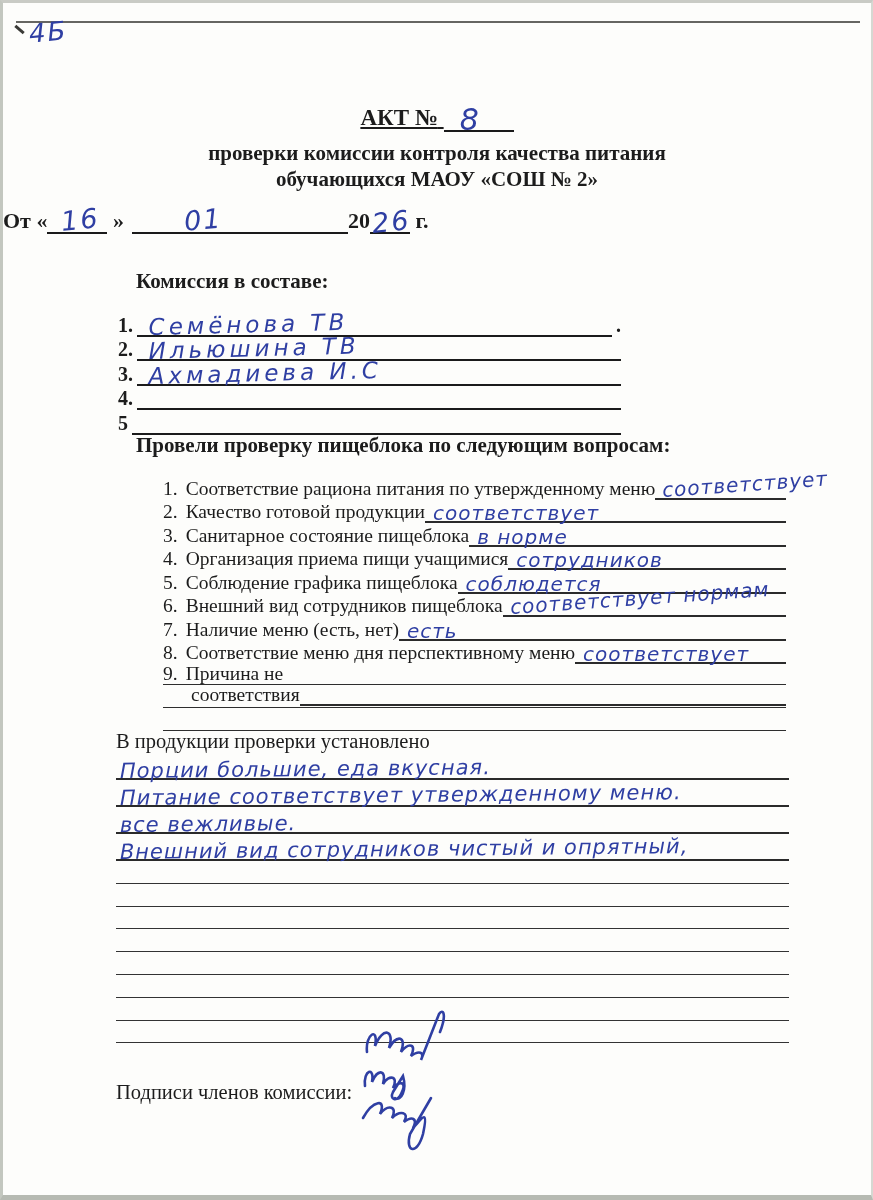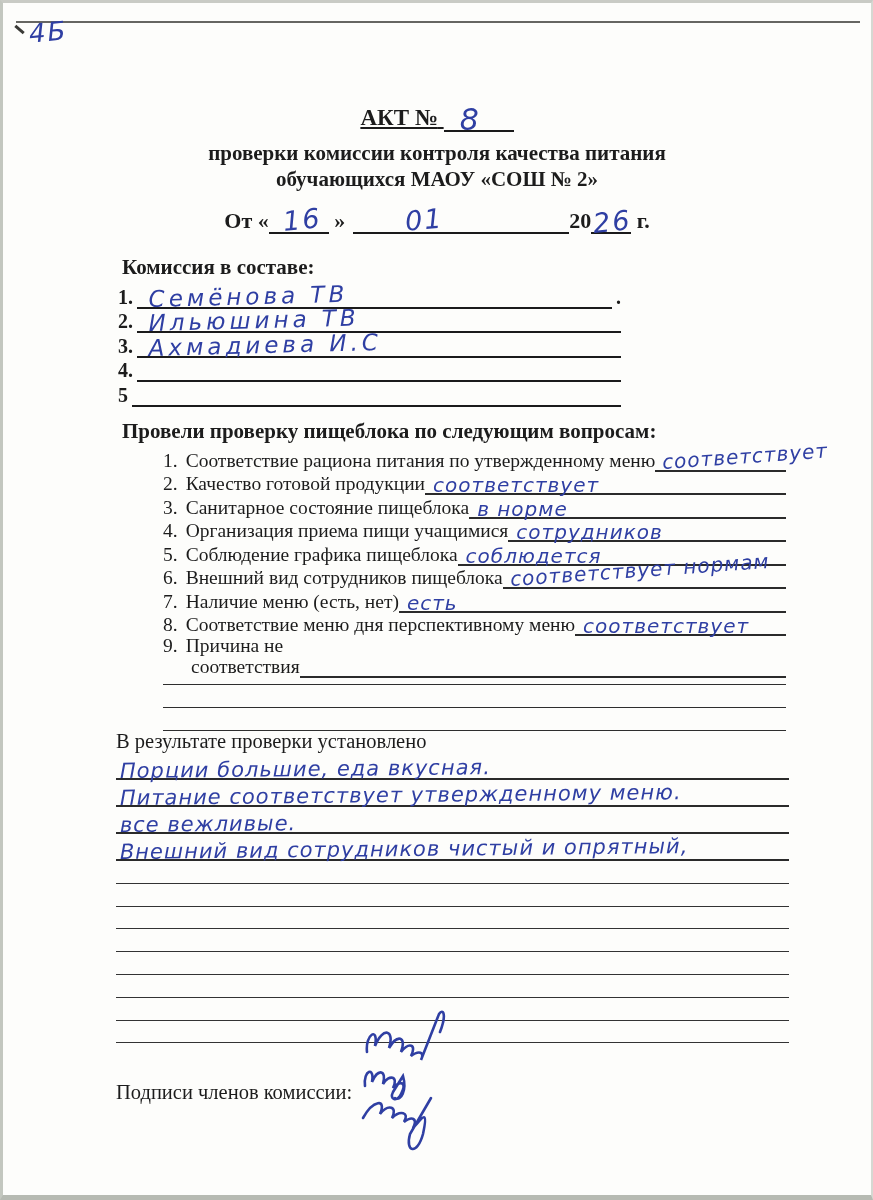--- a/index.html
+++ b/index.html
@@ -15,32 +15,32 @@
   .scan-tick{position:absolute;left:11px;top:25px;width:11px;height:3px;background:#3a3a36;transform:rotate(40deg);}
   .corner-note{position:absolute;left:26px;top:14px;font-size:26px;letter-spacing:2px;transform:rotate(-5deg);}
 
   .title-block{position:absolute;top:101px;left:0;width:100%;text-align:center;font-weight:bold;}
   .title-line1{font-size:23px;line-height:28px;text-decoration:underline;}
   .num-slot{display:inline-block;position:relative;width:70px;height:26px;vertical-align:bottom;border-bottom:2.5px solid #1a1a1a;}
   .hand-8{position:absolute;left:16px;bottom:-4px;font-size:30px;font-weight:normal;}
   .title-line2,.title-line3{font-size:21px;line-height:26px;}
   .title-line2{margin-top:8px;}
 
-  .date-row{position:absolute;top:201px;left:0;width:100%;text-align:center;font-weight:bold;font-size:22px;}
+  .date-row{position:absolute;top:201px;left:0;width:100%;font-weight:bold;font-size:22px;}
   .d-slot{display:inline-block;position:relative;height:28px;vertical-align:bottom;border-bottom:2.5px solid #1a1a1a;}
   .d-day{width:60px;}
   .d-month{width:216px;margin-left:8px;}
   .d-year{width:40px;}
   .d-hand{position:absolute;bottom:-3px;font-size:27px;font-weight:normal;letter-spacing:2px;}
   .d-day .d-hand{left:14px;transform:rotate(-6deg);}
   .d-month .d-hand{left:52px;transform:rotate(-5deg);}
   .d-year .d-hand{left:2px;bottom:-5px;transform:rotate(-6deg);}
 
   .commission{position:absolute;top:248px;left:115px;width:503px;}
-  .sec-heading{font-weight:bold;font-size:21px;line-height:25px;margin:4px;}
+  .sec-heading{font-weight:bold;font-size:21px;line-height:25px;margin:18px;}
   .c-row{display:flex;align-items:flex-end;height:24.5px;}
   .c-num{font-weight:bold;font-size:20px;padding-right:4px;}
   .c-fill{flex:1;position:relative;border-bottom:2.2px solid #1b1b1b;height:100%;}
   .c-name{position:absolute;left:12px;bottom:-5px;font-size:23px;letter-spacing:4px;white-space:nowrap;transform:rotate(-1.5deg);transform-origin:left bottom;}
   .c-tail{font-weight:bold;font-size:20px;padding-left:4px;}
 
   .questions{position:absolute;top:412px;left:115px;width:668px;}
   .q-rows{margin-top:1px;}
   .q-row{display:flex;align-items:flex-end;height:23.5px;padding-left:45px;}
   .q-num{font-size:19.5px;padding-right:8px;}
@@ -191,21 +191,21 @@
     </div>
   </div>
 
   <div class="gap-lines">
     <div class="gap-line"></div>
     <div class="gap-line"></div>
     <div class="gap-line"></div>
   </div>
 
   <div class="result">
-    <div class="r-heading">В результате проверки установлено</div>
+    <div class="r-heading">В продукции проверки установлено</div>
     <div class="r-row">
         <span class="r-hand hand">Порции большие, еда вкусная.</span>
       </div>
     <div class="r-row">
         <span class="r-hand hand">Питание соответствует утвержденному меню.</span>
       </div>
     <div class="r-row">
         <span class="r-hand hand">все вежливые.</span>
       </div>
     <div class="r-row">

